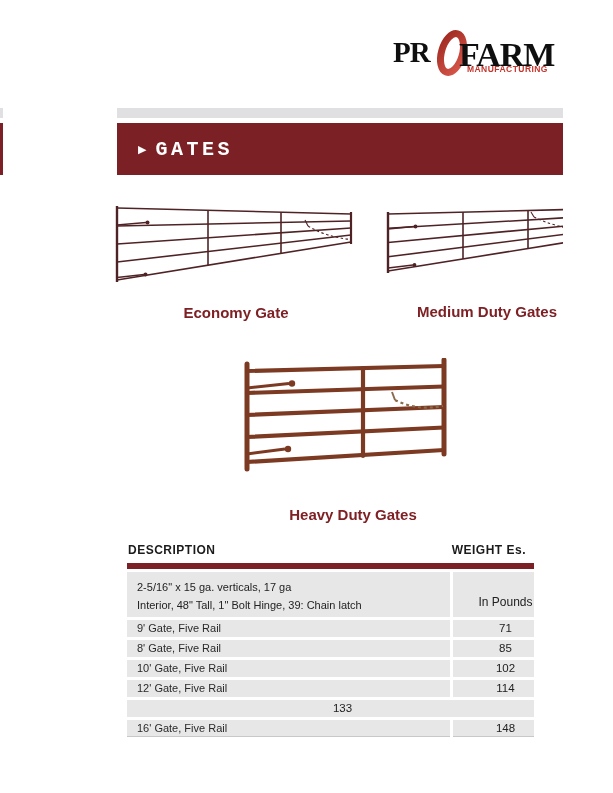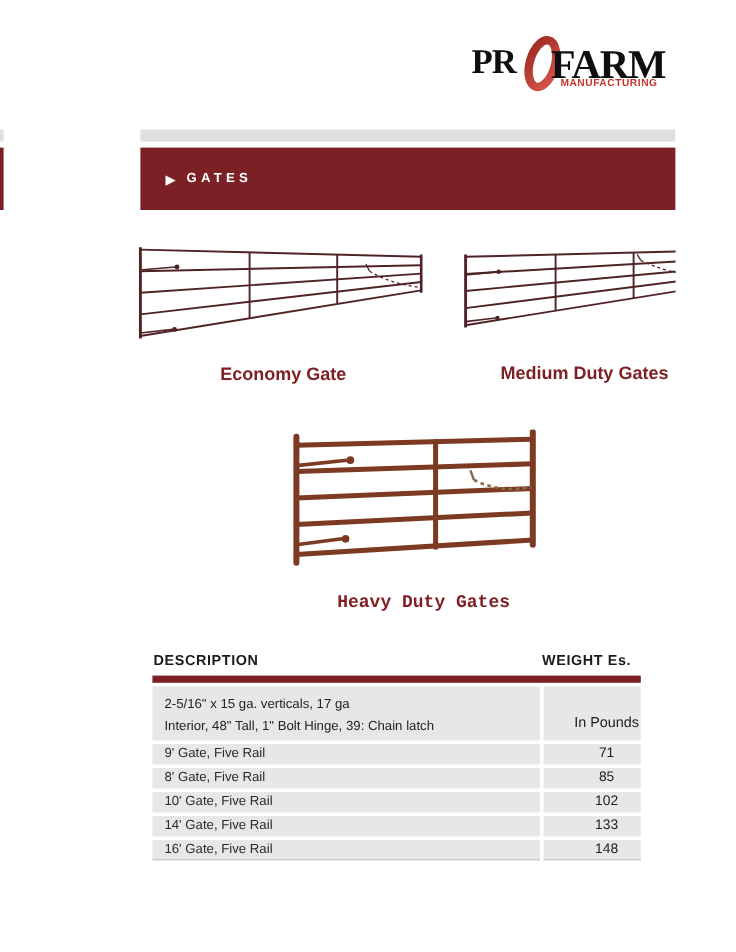--- a/index.html
+++ b/index.html
@@ -16,21 +16,21 @@
     font-weight:700;font-size:34px;color:#0f0f0f;letter-spacing:-1px;}
   .logo-sub{position:absolute;left:74px;top:36px;font-size:8.5px;font-weight:700;
     color:#c5352c;letter-spacing:0.45px;}
   
   .bar-gray{position:absolute;left:117px;right:0;top:108px;height:10px;background:#e0e0e2;}
   .bar-gray-sliver{position:absolute;left:0;width:3px;top:108px;height:10px;background:#e0e0e2;}
   .bar-maroon{position:absolute;left:117px;right:0;top:123px;height:52px;background:#7b2125;
     display:flex;align-items:center;}
   .bar-maroon-sliver{position:absolute;left:0;width:3px;top:123px;height:52px;background:#7b2125;}
   .bar-maroon .arrow{color:#ffffff;font-size:11px;margin-left:21px;margin-right:9px;}
-  .bar-maroon .section-title{color:#ffffff;font-size:11px;font-weight:700;letter-spacing:3.5px;}
+  .bar-maroon .section-title{color:#ffffff;font-size:20px;font-weight:700;letter-spacing:3.5px;font-family:Liberation Mono, monospace;}
   
   .fig{position:absolute;}
   .caption{position:absolute;text-align:center;font-size:15px;font-weight:700;color:#7e2024;}
   
   .tbl-head{position:absolute;left:127px;top:542px;width:407px;height:16px;
     display:flex;justify-content:space-between;align-items:center;}
   .tbl-head .h-desc{font-size:12px;font-weight:700;color:#1b1b1b;letter-spacing:0.5px;padding-left:1px;}
   .tbl-head .h-weight{font-size:12px;font-weight:700;color:#1b1b1b;letter-spacing:0.5px;padding-right:8px;}
   .tbl-rule{position:absolute;left:127px;top:563px;width:407px;height:6px;background:#7b2125;}
   .tbl-body{position:absolute;left:127px;top:572px;width:407px;}
@@ -135,21 +135,21 @@
       <g stroke="#7c3a23" stroke-width="3">
         <line x1="10" y1="30" x2="52" y2="25.5"></line>
         <line x1="10" y1="96" x2="48" y2="91"></line>
       </g>
       <circle cx="55" cy="25.5" r="3.2" fill="#7c3a23"></circle>
       <circle cx="51" cy="91" r="3.2" fill="#7c3a23"></circle>
       <path d="M158,42 Q180,53 206,48" stroke="#8a6a4a" stroke-width="2.2" stroke-dasharray="3 3" fill="none"></path>
       <line x1="158" y1="42" x2="155" y2="34" stroke="#8a6a4a" stroke-width="2"></line>
     </svg>
   </div>
-  <div class="caption" style="left:237px;top:494px;width:232px;font-family:Liberation Mono, monospace;">Heavy Duty Gates</div>
+  <div class="caption" style="left:237px;top:506px;width:232px;">Heavy Duty Gates</div>
 
   <div class="tbl-head">
     <span class="h-desc">DESCRIPTION</span>
     <span class="h-weight">WEIGHT Es.</span>
   </div>
   <div class="tbl-rule"></div>
 
   <div class="tbl-body">
     <div class="trow spec">
       <div class="c-desc">
@@ -165,21 +165,24 @@
     </div>
     <div class="trow data">
       <div class="c-desc">8' Gate, Five Rail</div>
       <div class="c-weight">85</div>
     </div>
     <div class="trow data">
       <div class="c-desc">10' Gate, Five Rail</div>
       <div class="c-weight">102</div>
     </div>
     <div class="trow data">
-      <div class="c-desc">14' Gate, Five Rail</div>
+      <div class="c-desc">12' Gate, Five Rail</div>
+      <div class="c-weight">114</div>
+    </div>
+    <div class="trow data">
       <div class="c-weight">133</div>
     </div>
     <div class="trow data">
       <div class="c-desc">16' Gate, Five Rail</div>
       <div class="c-weight">148</div>
     </div>
   </div>
 
 </div>
 

